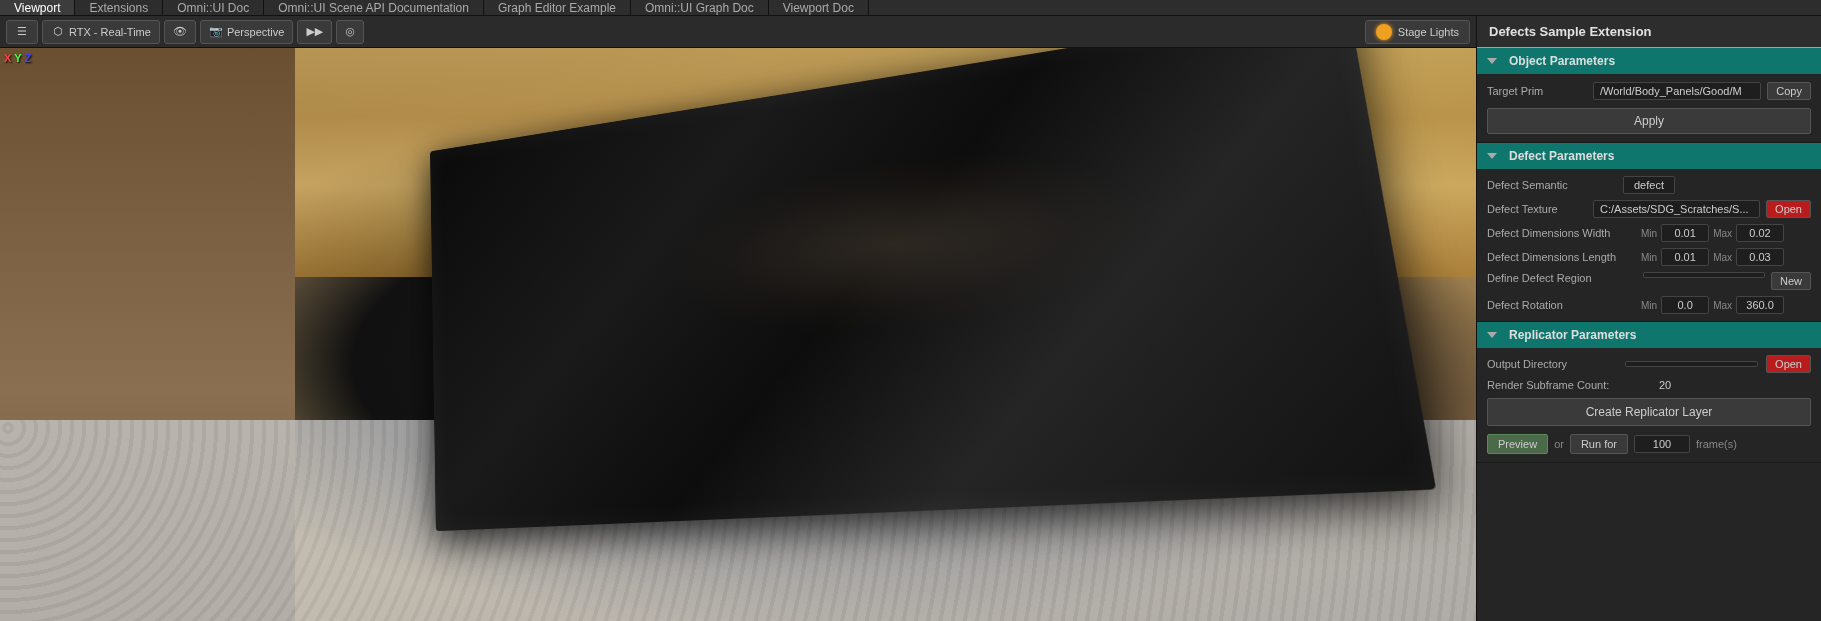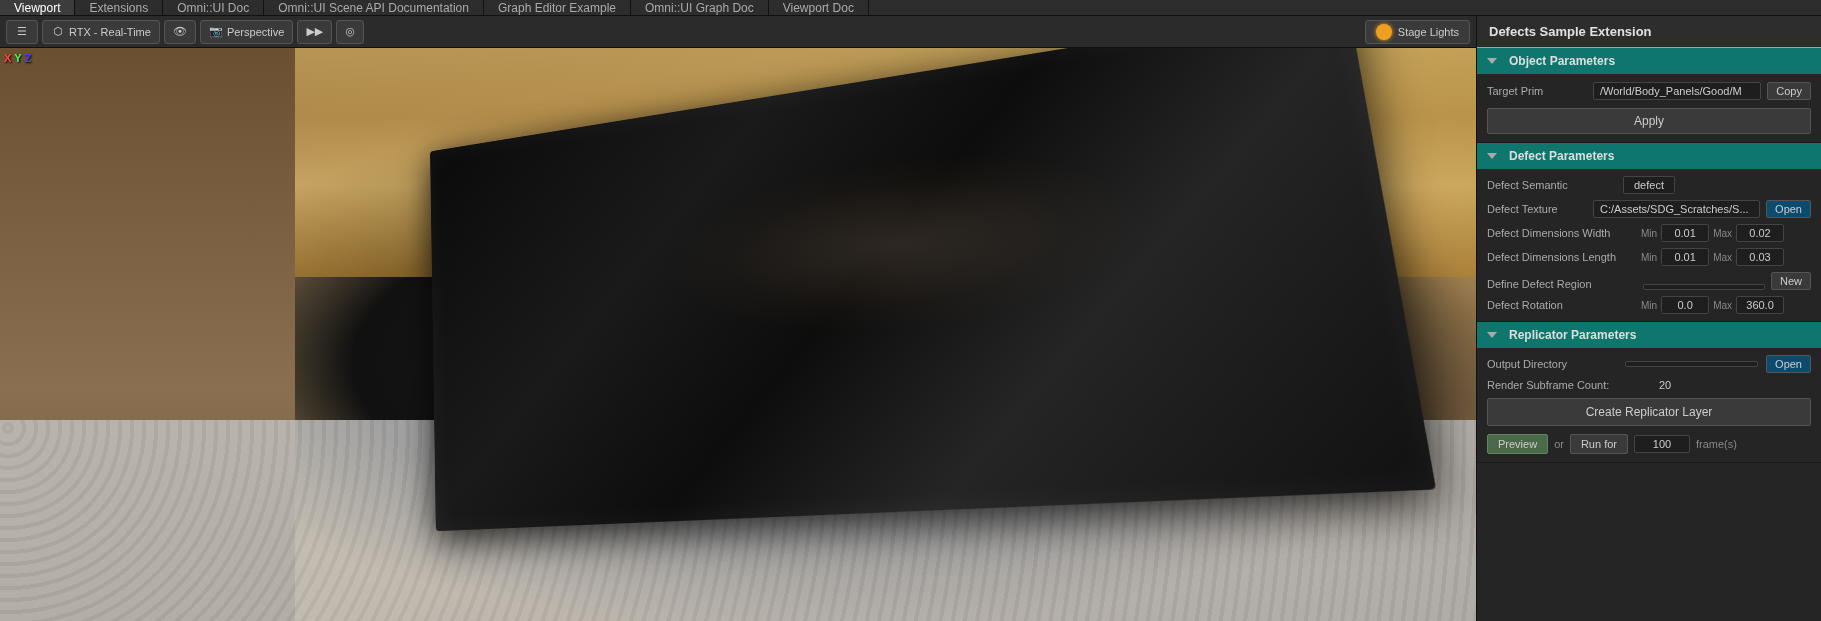--- a/index.html
+++ b/index.html
@@ -325,21 +325,21 @@
       border: 1px solid #444;
       border-radius: 2px;
       padding: 2px 6px;
       color: #ccc;
       font-size: 11px;
       overflow: hidden;
       text-overflow: ellipsis;
       white-space: nowrap;
     }
     .open-btn {
-      background: #0c4a6e;
+      background: #b91c1c;
       border: 1px solid #555;
       border-radius: 2px;
       color: #ccc;
       padding: 2px 8px;
       cursor: pointer;
       font-size: 11px;
       white-space: nowrap;
     }
 
     
@@ -366,21 +366,21 @@
       padding: 2px 6px;
       color: #ccc;
       font-size: 11px;
       width: 48px;
       text-align: center;
     }
 
     
     .defect-region-row {
       display: flex;
-      align-items: flex-end;
+      align-items: flex-start;
       padding: 3px 10px;
       gap: 6px;
     }
     .dr-label {
       color: #aaa;
       font-size: 11px;
       flex: 0 0 150px;
     }
     .dr-input {
       flex: 1;

